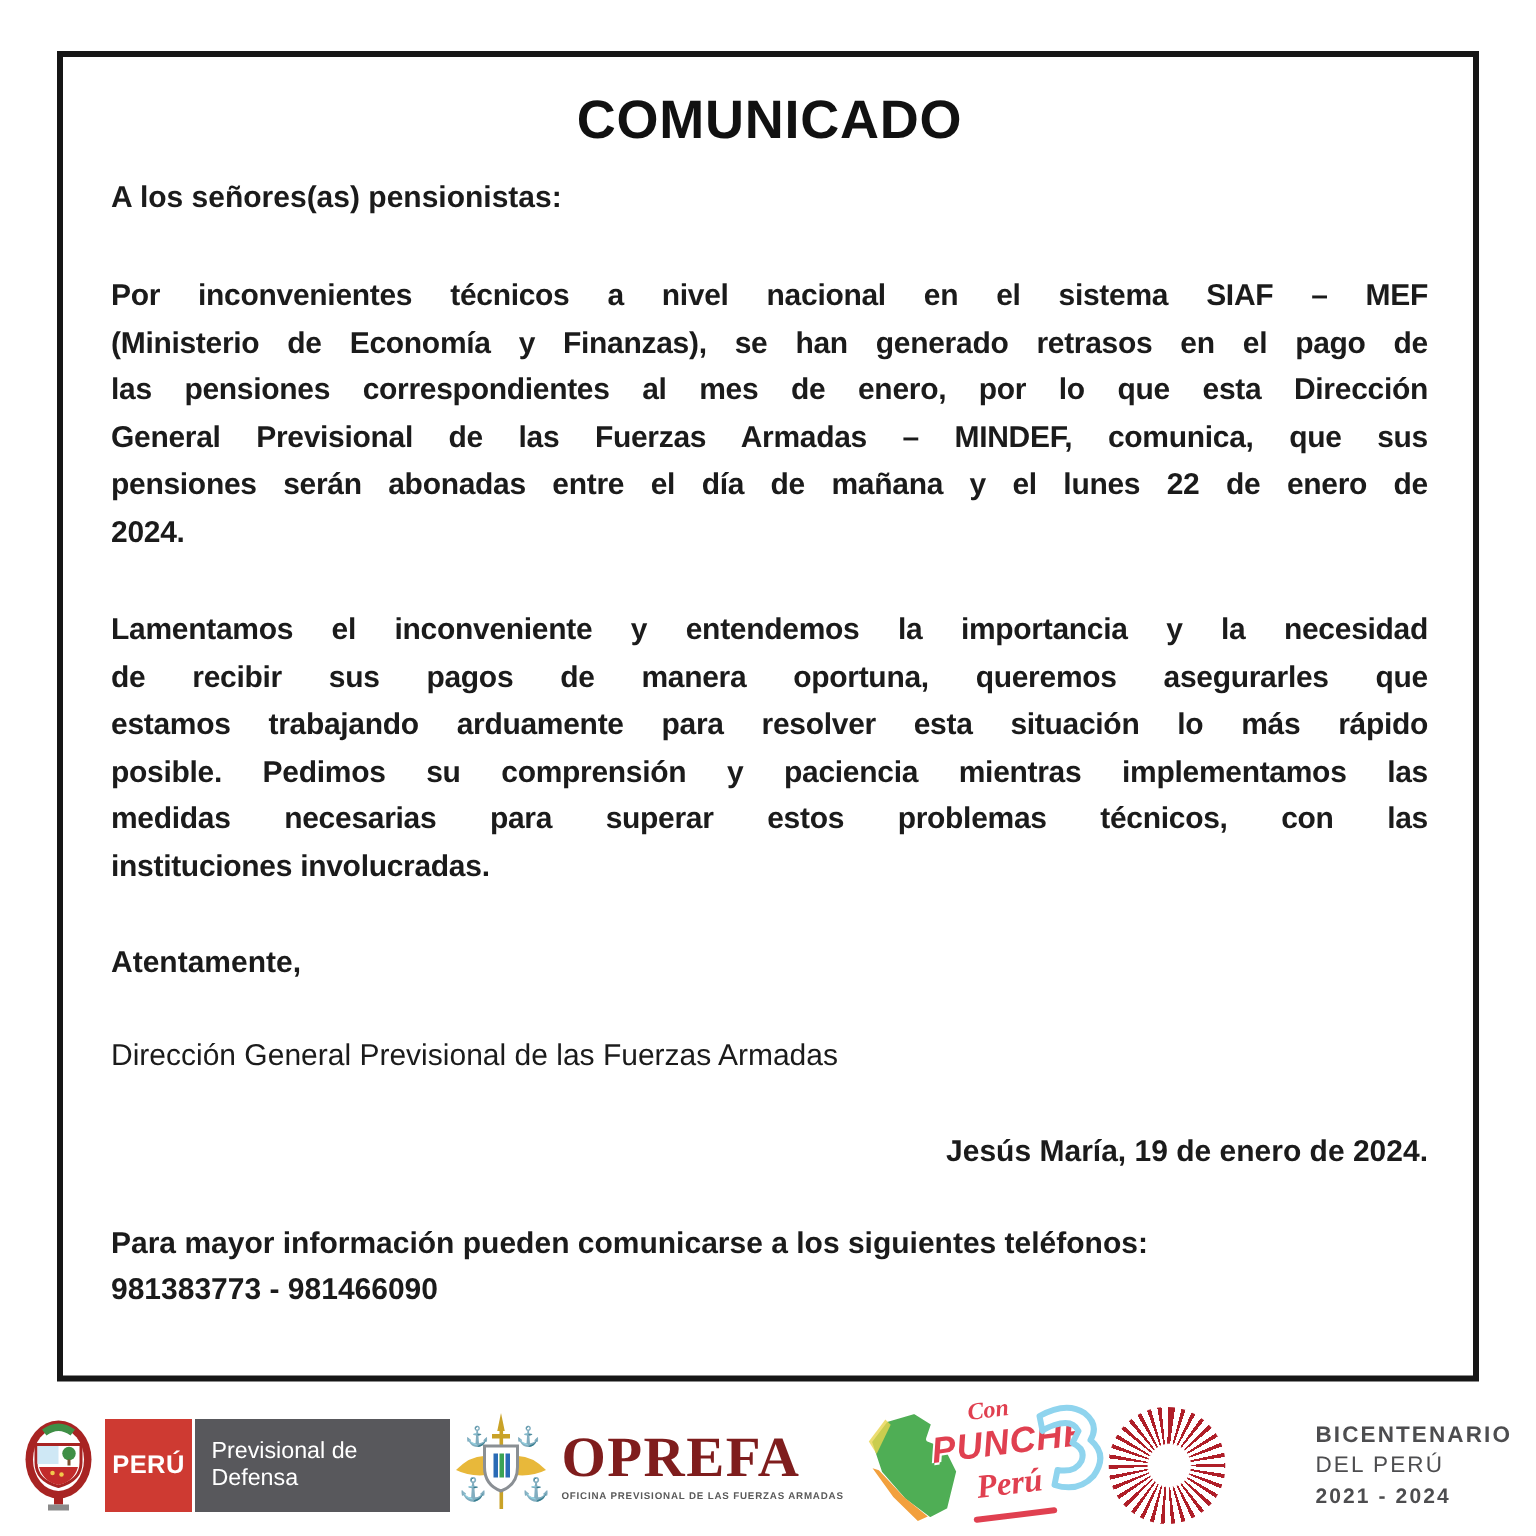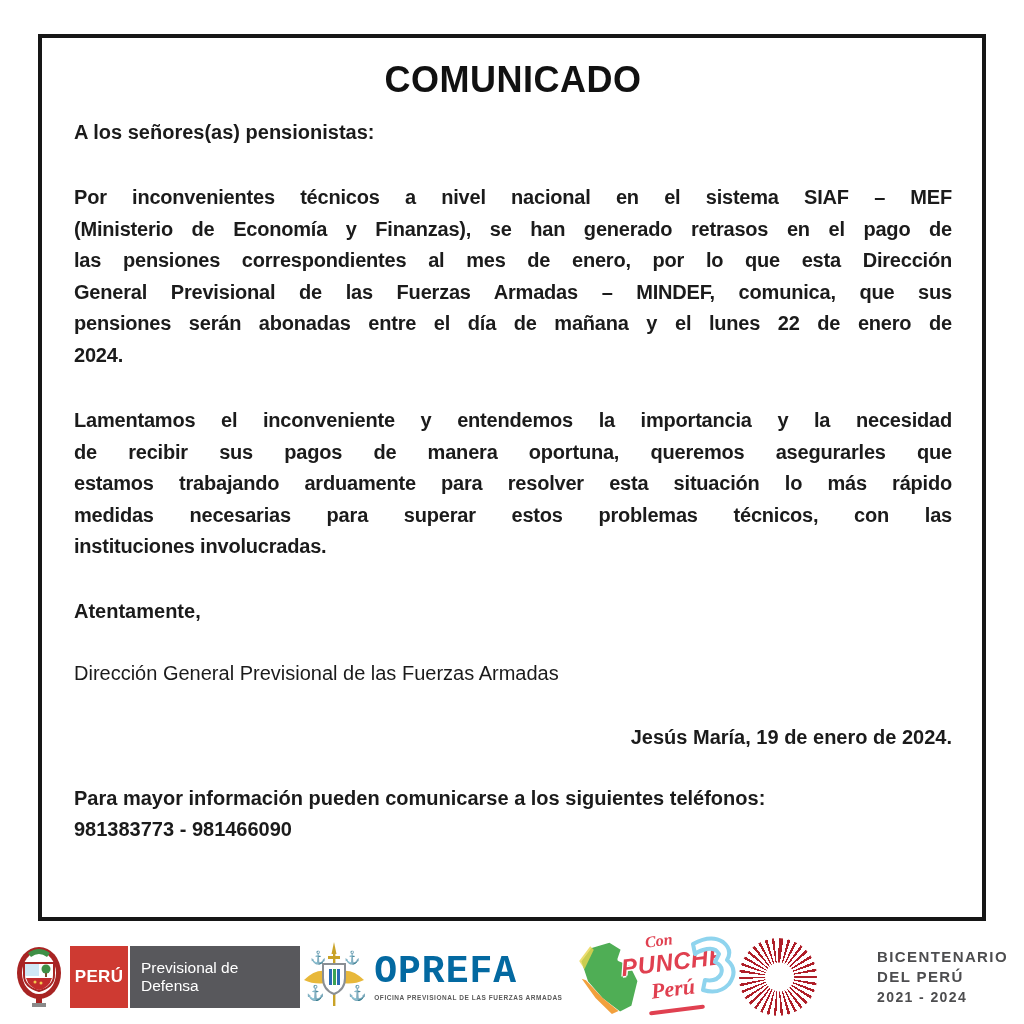--- a/index.html
+++ b/index.html
@@ -30,22 +30,22 @@
   .mindef{display:flex;align-items:center;}
   .mindef .coat{width:46px;height:64px;margin-right:8px;}
   .mindef .redbox{width:58px;height:62px;background:#CE3A32;display:flex;
                   align-items:center;justify-content:center;color:#fff;
                   font-size:17px;font-weight:700;letter-spacing:.3px;}
   .mindef .graybox{width:172px;height:62px;background:#58585C;display:flex;
                    align-items:center;color:#fff;font-size:15.5px;padding-left:11px;
                    box-sizing:border-box;border-left:2px solid #fff;}
   .oprefa{display:flex;align-items:center;}
   .oprefa .crest{width:64px;height:74px;margin-right:8px;}
-  .oprefa .big{font-family:Liberation Mono, monospace;font-weight:700;font-size:38px;
-               line-height:38px;color:#0369a1;letter-spacing:1px;}
+  .oprefa .big{font-family:Liberation Serif, serif;font-weight:700;font-size:38px;
+               line-height:38px;color:#7f1d1d;letter-spacing:1px;}
   .oprefa .sub{font-size:6.5px;color:#5a5a5a;letter-spacing:.55px;margin-top:3px;
                font-weight:700;}
   .punche{position:relative;width:172px;height:90px;}
   .punche .map{position:absolute;left:0;top:6px;width:88px;height:82px;}
   .punche .arm{position:absolute;right:0;top:0;width:50px;height:64px;}
   .punche .t-con{position:absolute;left:80px;top:0px;color:#E04050;
                  font-family:"Liberation Serif",serif;font-style:italic;font-weight:700;
                  font-size:16px;transform:rotate(-7deg);}
   .punche .t-punche{position:absolute;left:56px;top:16px;color:#E04050;
                  font-weight:700;font-style:italic;font-size:24px;letter-spacing:.5px;
@@ -55,21 +55,21 @@
                  font-family:"Liberation Serif",serif;font-style:italic;font-weight:700;
                  font-size:22px;transform:rotate(-7deg);}
   .punche .swoosh{position:absolute;left:84px;top:76px;width:56px;height:4px;
                  background:#E04050;border-radius:3px;transform:rotate(-7deg);}
   .bicent{display:flex;align-items:center;gap:48px;}
   .bicent .sunburst{width:78px;height:78px;border-radius:50%;margin-right:12px;
      background:
        radial-gradient(circle at 52% 50%, #ffffff 0 14px, rgba(255,255,255,0) 15px),
        repeating-conic-gradient(from 4deg, #AF1E28 0deg 4deg, rgba(255,255,255,0) 4deg 10.5deg);}
   .bicent .l1{font-size:15px;font-weight:700;color:#4D4D4F;letter-spacing:1.4px;line-height:20px;}
-  .bicent .l2{font-size:15px;font-weight:700;color:#4D4D4F;letter-spacing:1.4px;line-height:20px;}
+  .bicent .l2{font-size:15px;font-weight:400;color:#4D4D4F;letter-spacing:1.4px;line-height:20px;}
   .bicent .l3{font-size:14px;font-weight:700;color:#4D4D4F;letter-spacing:1.4px;line-height:20px;}
 </style>
 </head>
 <body>
 
 <div class="page">
 
   <div class="doc-box">
     <h1 class="doc-title">COMUNICADO</h1>
 
@@ -81,20 +81,21 @@
       <div class="line">las pensiones correspondientes al mes de enero, por lo que esta Dirección</div>
       <div class="line">General Previsional de las Fuerzas Armadas – MINDEF, comunica, que sus</div>
       <div class="line">pensiones serán abonadas entre el día de mañana y el lunes 22 de enero de</div>
       <div class="line last">2024.</div>
     </div>
 
     <div class="para para2">
       <div class="line">Lamentamos el inconveniente y entendemos la importancia y la necesidad</div>
       <div class="line">de recibir sus pagos de manera oportuna, queremos asegurarles que</div>
       <div class="line">estamos trabajando arduamente para resolver esta situación lo más rápido</div>
+      <div class="line">posible. Pedimos su comprensión y paciencia mientras implementamos las</div>
       <div class="line">medidas necesarias para superar estos problemas técnicos, con las</div>
       <div class="line last">instituciones involucradas.</div>
     </div>
 
     <div class="closing">Atentamente,</div>
 
     <div class="signature">Dirección General Previsional de las Fuerzas Armadas</div>
 
     <div class="dateline">Jesús María, 19 de enero de 2024.</div>
 

